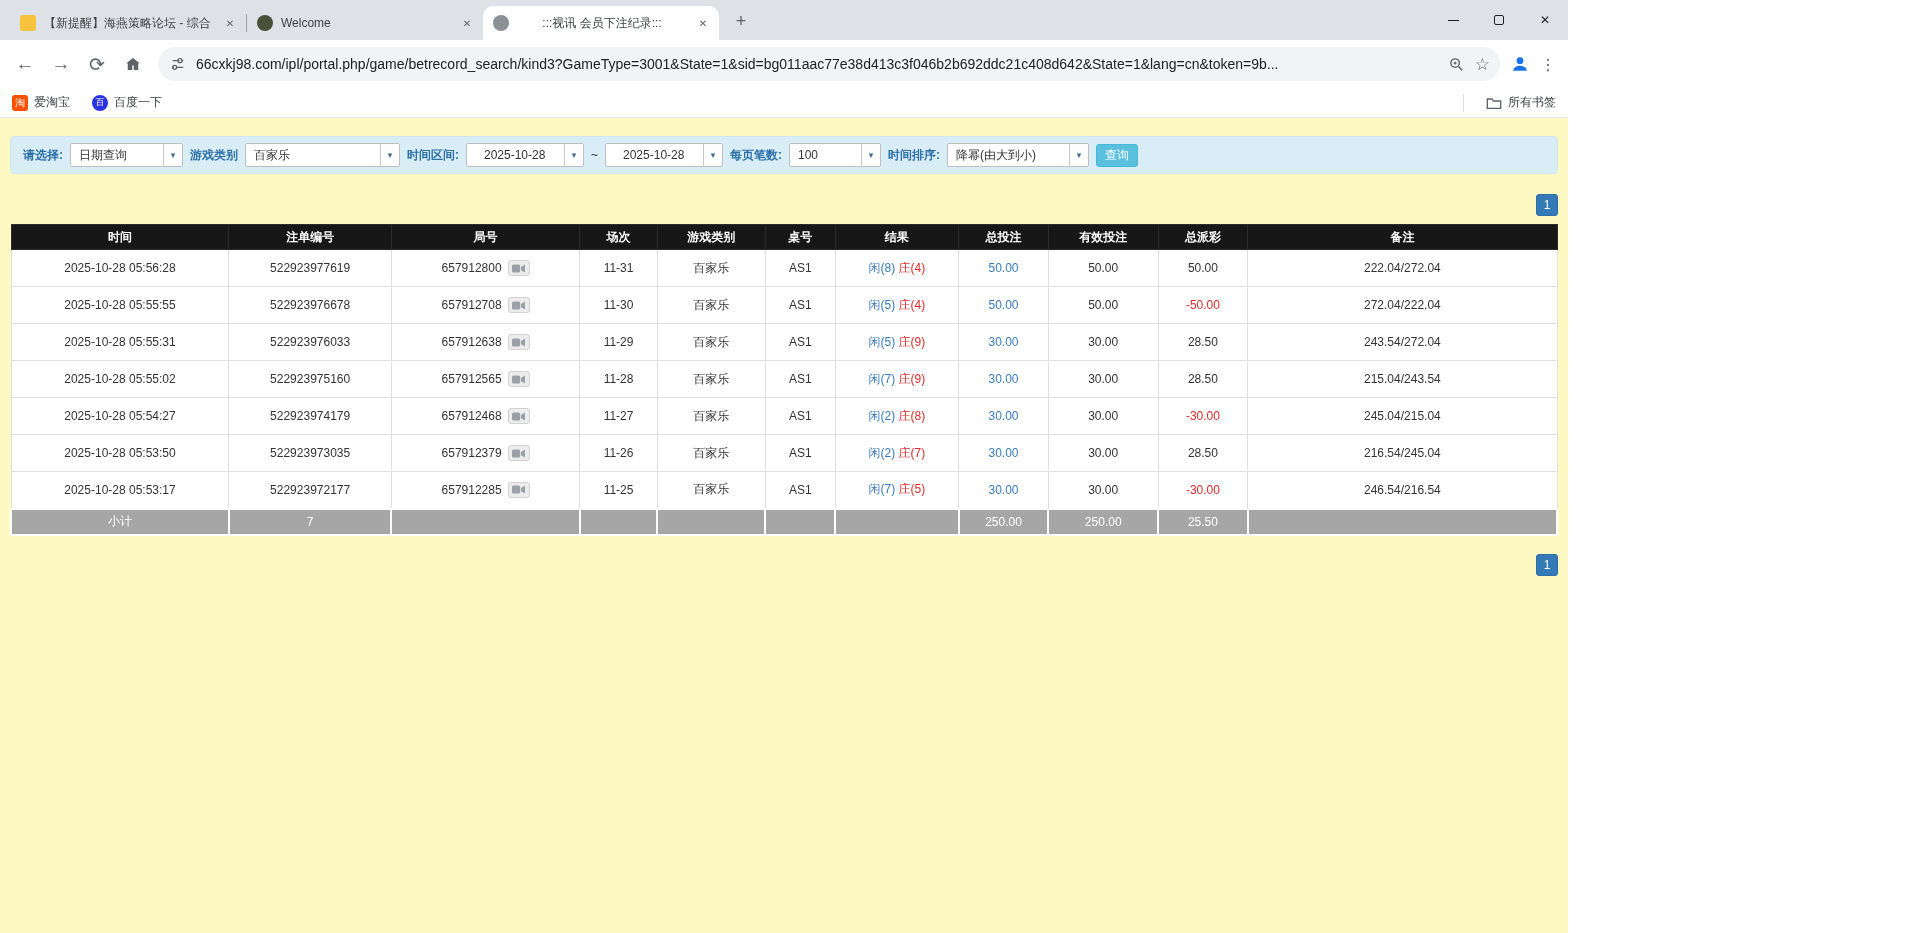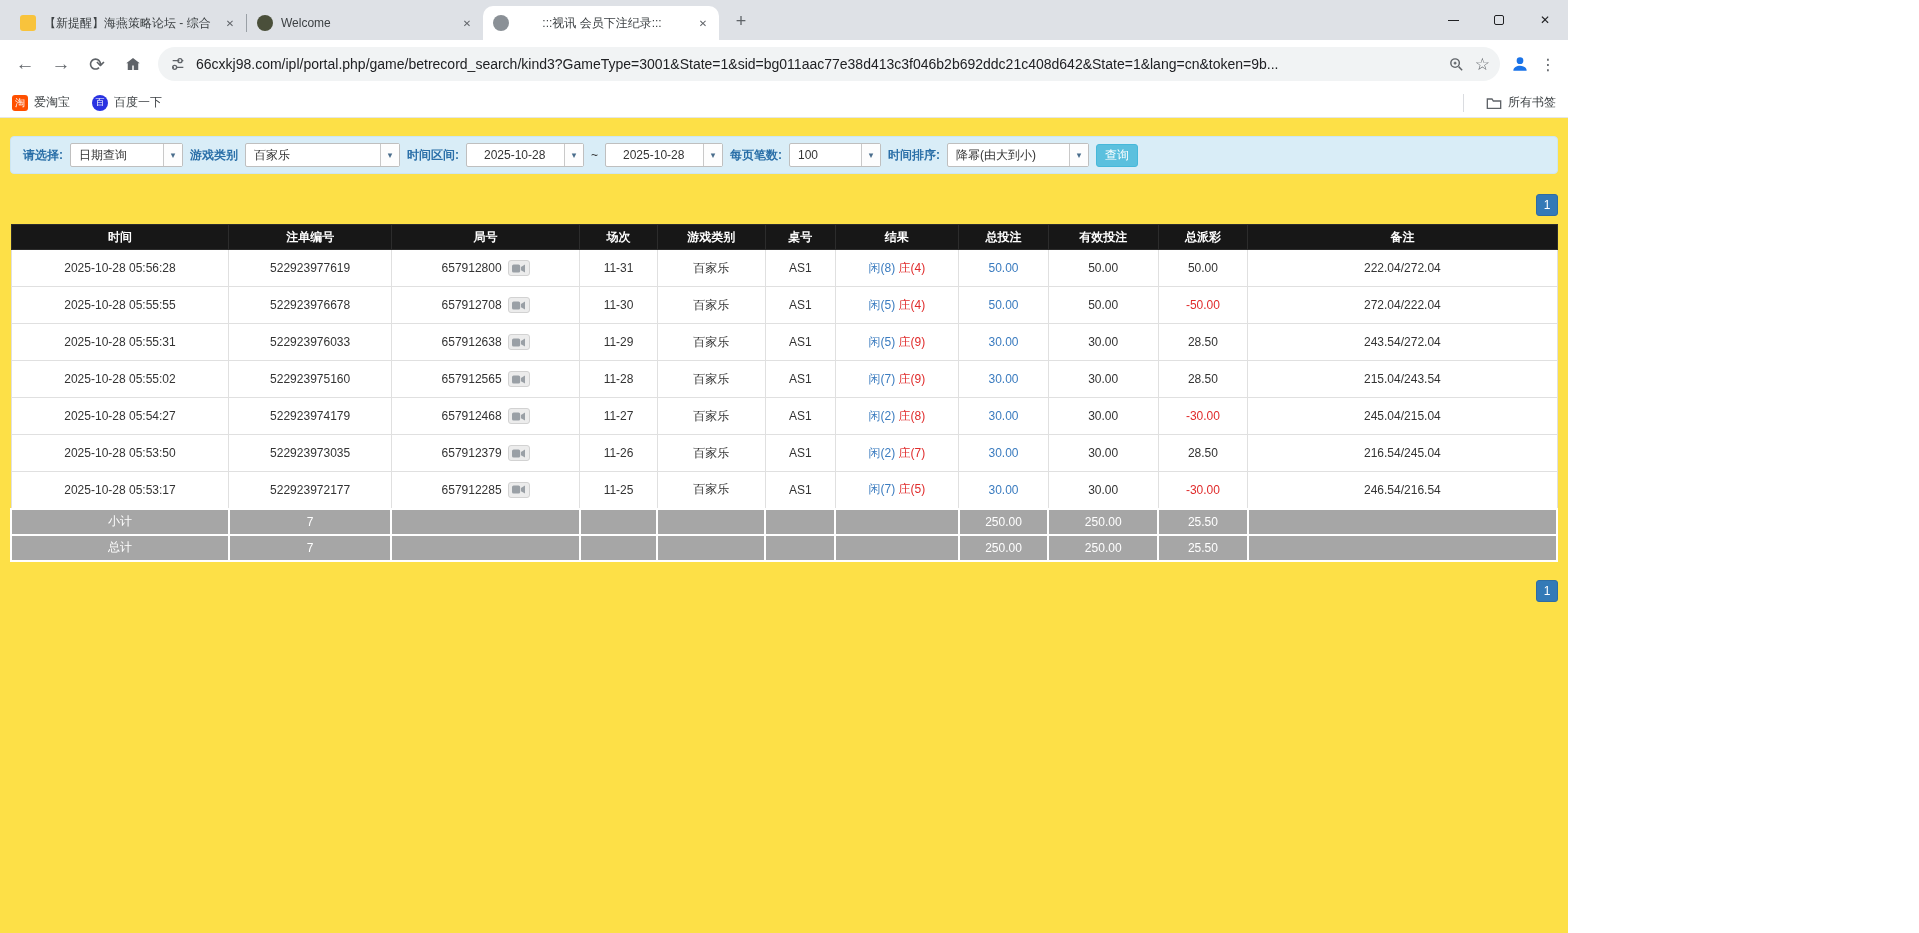--- a/index.html
+++ b/index.html
@@ -1,18 +1,18 @@
 <!DOCTYPE html>
 <html style="--player-blue: #3a7bbf; --banker-red: #e02b2b; --negative-red: #e02b2b; --link-blue: #3a7bbf; --pagination-blue: #337ab7; --search-button: #5bc0de; --label-blue: #2a6fa8;"><head>
 <meta charset="utf-8">
 <style>
   * { margin:0; padding:0; box-sizing:border-box; }
   html,body { width:1919px; height:933px; background:#fff; overflow:hidden;
               font-family:"Liberation Sans","DejaVu Sans",sans-serif; }
-  .window { width:1568px; height:933px; background:#fde047; position:relative; }
+  .window { width:1568px; height:933px; background:#fef9c3; position:relative; }
 
   
   .tabbar { height:40px; background:#dee1e6; display:flex; align-items:flex-end; padding-left:10px; position:relative; }
   .tab { width:236px; height:34px; display:flex; align-items:center; gap:8px; padding:0 8px 0 10px;
          border-radius:10px 10px 0 0; font-size:12px; color:#3c4043; cursor:default; position:relative; }
   .tab.active { background:#fff;text-align:center; }
   .tab-sep { width:1px; height:18px; background:#9aa0a6; margin-bottom:8px; }
   .favicon { width:16px; height:16px; border-radius:3px; flex:0 0 16px; display:flex; align-items:center; justify-content:center;
              font-size:9px; color:#fff; }
   .fav-forum { background:#f8c33c; }
@@ -449,33 +449,20 @@
           <td></td>
           <td></td>
           <td></td>
           <td></td>
           <td></td>
           <td>250.00</td>
           <td>250.00</td>
           <td>25.50</td>
           <td></td>
         </tr>
-        <tr>
-          <td>总计</td>
-          <td>7</td>
-          <td></td>
-          <td></td>
-          <td></td>
-          <td></td>
-          <td></td>
-          <td>250.00</td>
-          <td>250.00</td>
-          <td>25.50</td>
-          <td></td>
-        </tr>
       </tfoot>
     </table>
 
     <div class="pager bottom">
       <span class="page-btn">1</span>
     </div>
   </div>
 </div>
 
 </body></html>

